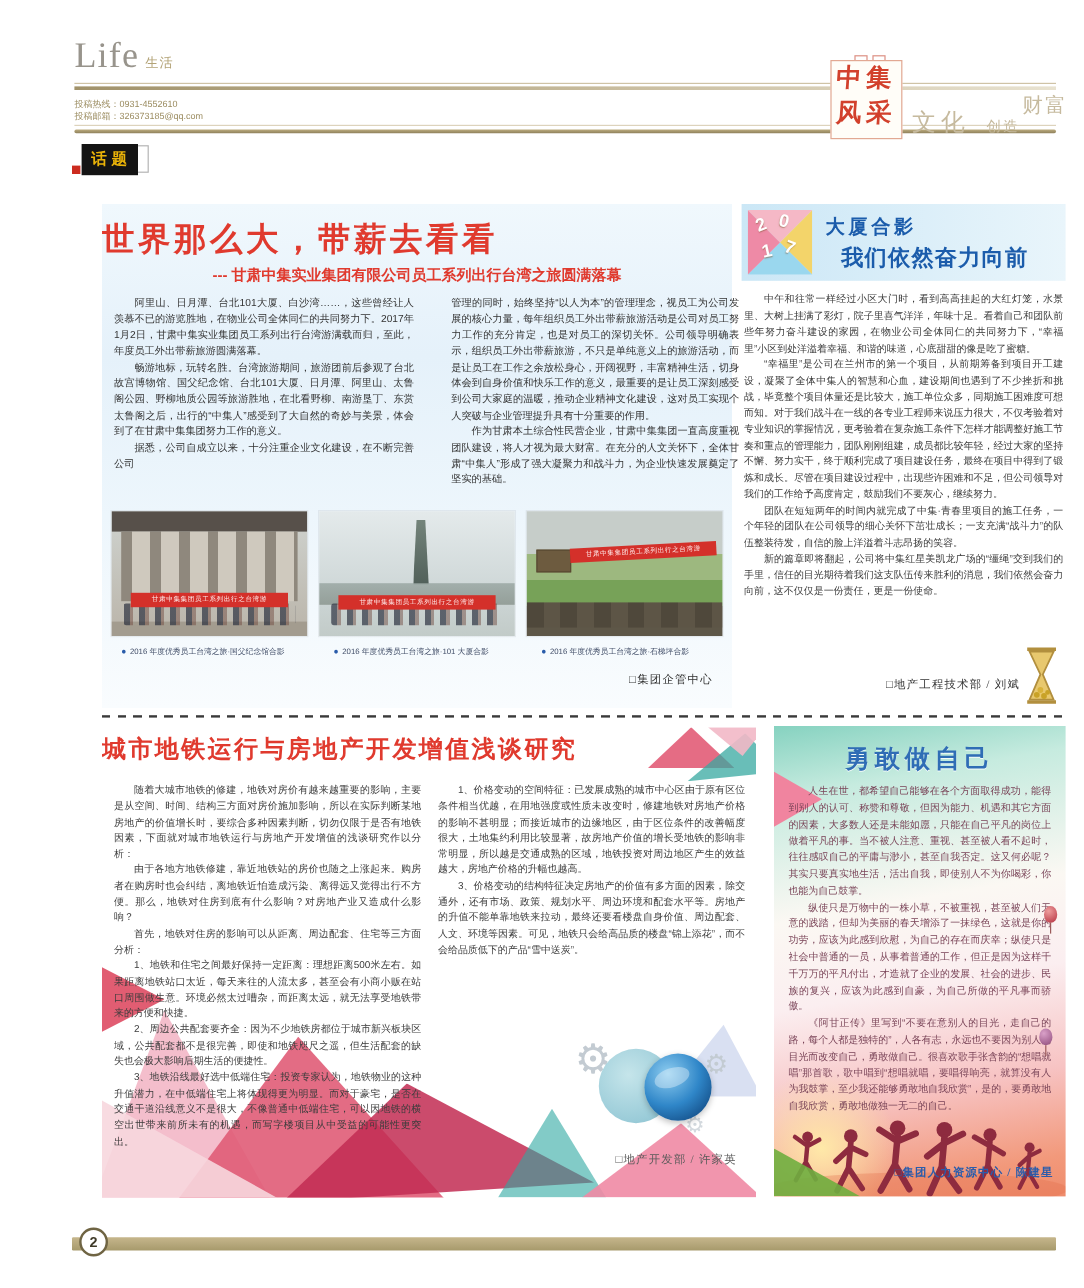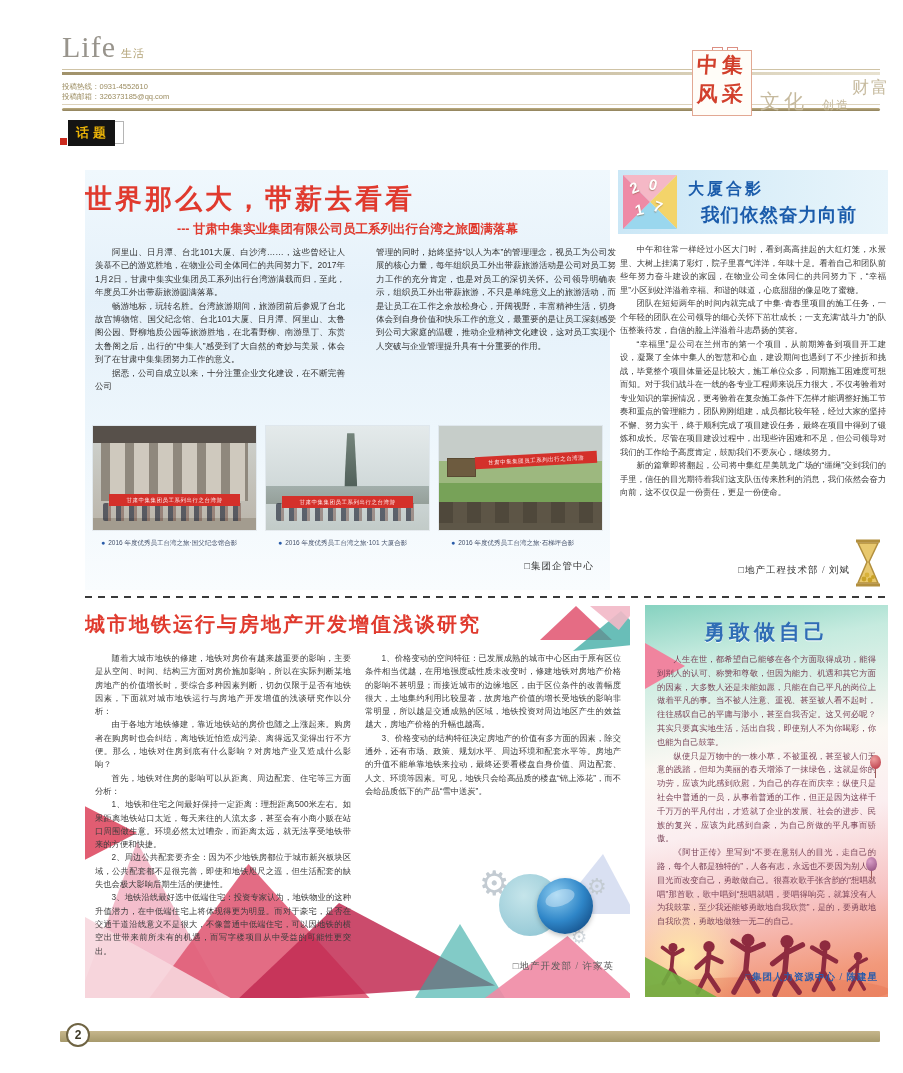--- a/index.html
+++ b/index.html
@@ -184,20 +184,21 @@
   <section class="abs art-travel">
     <div class="abs travel-title">世界那么大，带薪去看看</div>
     <div class="abs travel-sub">--- 甘肃中集实业集团有限公司员工系列出行台湾之旅圆满落幕</div>
     <div class="abs travel-col tc1 body-text">
       <p>阿里山、日月潭、台北101大厦、白沙湾……，这些曾经让人羡慕不已的游览胜地，在物业公司全体同仁的共同努力下。2017年1月2日，甘肃中集实业集团员工系列出行台湾游满载而归，至此，年度员工外出带薪旅游圆满落幕。</p>
       <p>畅游地标，玩转名胜。台湾旅游期间，旅游团前后参观了台北故宫博物馆、国父纪念馆、台北101大厦、日月潭、阿里山、太鲁阁公园、野柳地质公园等旅游胜地，在北看野柳、南游垦丁、东赏太鲁阁之后，出行的“中集人”感受到了大自然的奇妙与美景，体会到了在甘肃中集集团努力工作的意义。</p>
       <p>据悉，公司自成立以来，十分注重企业文化建设，在不断完善公司</p>
     </div>
     <div class="abs travel-col tc2 body-text">
       <p class="cont">管理的同时，始终坚持“以人为本”的管理理念，视员工为公司发展的核心力量，每年组织员工外出带薪旅游活动是公司对员工努力工作的充分肯定，也是对员工的深切关怀。公司领导明确表示，组织员工外出带薪旅游，不只是单纯意义上的旅游活动，而是让员工在工作之余放松身心，开阔视野，丰富精神生活，切身体会到自身价值和快乐工作的意义，最重要的是让员工深刻感受到公司大家庭的温暖，推动企业精神文化建设，这对员工实现个人突破与企业管理提升具有十分重要的作用。</p>
+      <p>作为甘肃本土综合性民营企业，甘肃中集集团一直高度重视团队建设，将人才视为最大财富。在充分的人文关怀下，全体甘肃“中集人”形成了强大凝聚力和战斗力，为企业快速发展奠定了坚实的基础。</p>
     </div>
 
     <div class="photo p1">
       <div class="ph-roof"></div>
       <div class="ph-cols"></div>
       <div class="ph-steps"></div>
       <div class="crowd"></div>
       <div class="banner">甘肃中集集团员工系列出行之台湾游</div>
     </div>
     <div class="photo p2">
@@ -229,22 +230,22 @@
         <span class="ny-digit d0">2</span>
         <span class="ny-digit d1">0</span>
         <span class="ny-digit d2">1</span>
         <span class="ny-digit d3">7</span>
       </div>
       <div class="ny-t1">大厦合影</div>
       <div class="ny-t2">我们依然奋力向前</div>
     </div>
     <div class="ny-body body-text">
       <p>中午和往常一样经过小区大门时，看到高高挂起的大红灯笼，水景里、大树上挂满了彩灯，院子里喜气洋洋，年味十足。看着自己和团队前些年努力奋斗建设的家园，在物业公司全体同仁的共同努力下，“幸福里”小区到处洋溢着幸福、和谐的味道，心底甜甜的像是吃了蜜糖。</p>
+      <p>“幸福里”是公司在兰州市的第一个项目，从前期筹备到项目开工建设，凝聚了全体中集人的智慧和心血，建设期间也遇到了不少挫折和挑战，毕竟整个项目体量还是比较大，施工单位众多，同期施工困难度可想而知。对于我们战斗在一线的各专业工程师来说压力很大，不仅考验着对专业知识的掌握情况，更考验着在复杂施工条件下怎样才能调整好施工节奏和重点的管理能力，团队刚刚组建，成员都比较年轻，经过大家的坚持不懈、努力实干，终于顺利完成了项目建设任务，最终在项目中得到了锻炼和成长。尽管在项目建设过程中，出现些许困难和不足，但公司领导对我们的工作给予高度肯定，鼓励我们不要灰心，继续努力。</p>
       <p>团队在短短两年的时间内就完成了中集·青春里项目的施工任务，一个年轻的团队在公司领导的细心关怀下茁壮成长；一支充满“战斗力”的队伍整装待发，自信的脸上洋溢着斗志昂扬的笑容。</p>
-      <p>“幸福里”是公司在兰州市的第一个项目，从前期筹备到项目开工建设，凝聚了全体中集人的智慧和心血，建设期间也遇到了不少挫折和挑战，毕竟整个项目体量还是比较大，施工单位众多，同期施工困难度可想而知。对于我们战斗在一线的各专业工程师来说压力很大，不仅考验着对专业知识的掌握情况，更考验着在复杂施工条件下怎样才能调整好施工节奏和重点的管理能力，团队刚刚组建，成员都比较年轻，经过大家的坚持不懈、努力实干，终于顺利完成了项目建设任务，最终在项目中得到了锻炼和成长。尽管在项目建设过程中，出现些许困难和不足，但公司领导对我们的工作给予高度肯定，鼓励我们不要灰心，继续努力。</p>
       <p>新的篇章即将翻起，公司将中集红星美凯龙广场的“缰绳”交到我们的手里，信任的目光期待着我们这支队伍传来胜利的消息，我们依然会奋力向前，这不仅仅是一份责任，更是一份使命。</p>
     </div>
     <svg class="hourglass" viewBox="0 0 40 50">
       <path d="M8 3 H32 M8 47 H32" stroke="#b28f3e" stroke-width="3" fill="none"></path>
       <path d="M10 5 L30 5 L21 24 L30 45 L10 45 L19 24 Z" fill="#e8c86e" stroke="#b28f3e" stroke-width="1.5"></path>
       <circle cx="16" cy="41" r="2.4" fill="#c9a227"></circle>
         <circle cx="22" cy="42" r="2.4" fill="#c9a227"></circle>
       <circle cx="19" cy="37" r="2.4" fill="#d9b23a"></circle>
         <circle cx="25" cy="39" r="2" fill="#c9a227"></circle>
     </svg>

